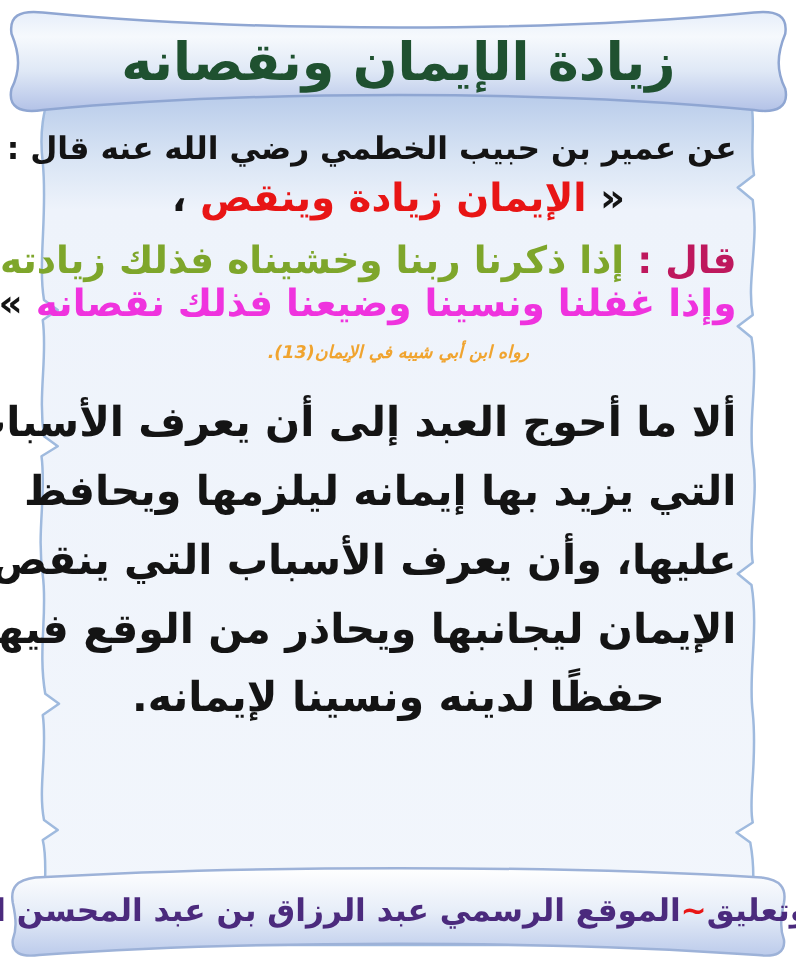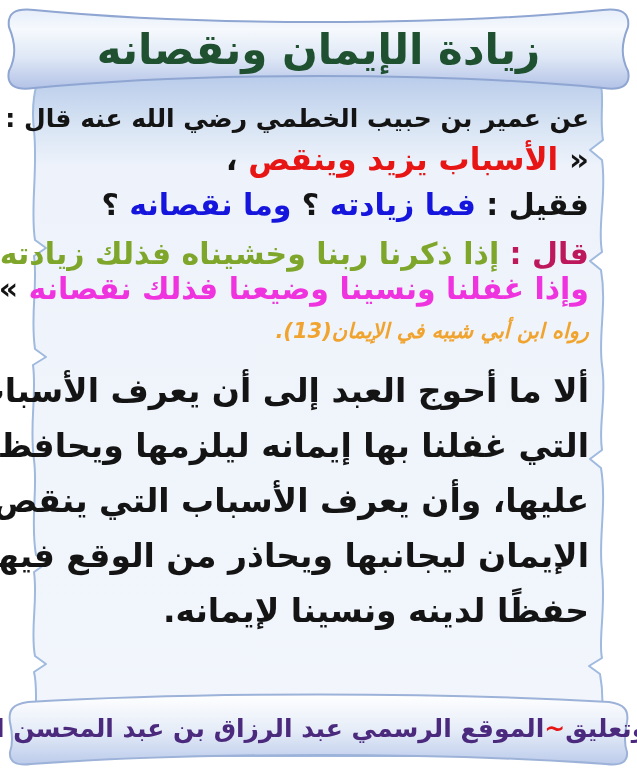--- a/index.html
+++ b/index.html
@@ -9,29 +9,29 @@
   
   .header-ribbon{position:absolute;left:0;top:0;width:637px;height:95px;}
   .header-title{
     position:absolute;left:0;top:14px;width:637px;height:70px;
     display:flex;align-items:center;justify-content:center;
     font-size:42px;font-weight:bold;letter-spacing:1px;
   }
   
   .content{
     position:absolute;right:48px;left:48px;top:92px;
-    text-align:right;direction:rtl;
+    text-align:center;direction:rtl;
   }
   .line{font-weight:bold;white-space:nowrap;}
   .line-narrator{font-size:25px;margin-top:12px;}
   .line-matn{font-size:31px;margin-top:8px;}
   .line-question{font-size:30px;margin-top:10px;}
   .line-increase{font-size:30px;margin-top:14px;}
   .line-decrease{font-size:30px;margin-top:0;}
-  .line-source{font-size:21px;margin-top:13px;}
+  .line-source{font-size:14px;margin-top:13px;}
   .source-ref{font-style:italic;}
   .commentary{margin-top:20px;font-weight:bold;font-size:33px;line-height:55px;}
   .commentary .c-line{white-space:nowrap;}
   
   .footer-ribbon{position:absolute;left:0;top:688px;width:637px;height:80px;}
   .footer-credit{
     position:absolute;left:0;top:700px;width:637px;height:56px;
     display:flex;align-items:center;justify-content:center;
     font-size:25px;font-weight:bold;direction:rtl;white-space:nowrap;
   }
@@ -102,40 +102,37 @@
       Z"></path>
   </svg>
 
   <div class="header-title" style="color: rgb(31, 81, 48);">زيادة الإيمان ونقصانه</div>
 
   <div class="content">
 
     <div class="line line-narrator" style="color: rgb(20, 20, 20);">عن عمير بن حبيب الخطمي رضي الله عنه قال :</div>
 
     <div class="line line-matn">
-      <span style="color: rgb(20, 20, 20);">« </span><span style="color: rgb(232, 21, 21);">الأسباب يزيد وينقص</span><span style="color: rgb(20, 20, 20);"> ،</span>
+      <span style="color: rgb(20, 20, 20);">« </span><span style="color: rgb(232, 21, 21);">الإيمان زيادة وينقص</span><span style="color: rgb(20, 20, 20);"> ،</span>
     </div>
 
-    <div class="line line-question">
-      <span style="color: rgb(20, 20, 20);">فقيل : </span><span style="color: rgb(21, 21, 221);">فما زيادته</span><span style="color: rgb(20, 20, 20);"> ؟ </span><span style="color: rgb(21, 21, 221);">وما نقصانه</span><span style="color: rgb(20, 20, 20);"> ؟</span>
-    </div>
 
     <div class="line line-increase">
       <span style="color: #be185d;">قال : </span><span style="color: rgb(126, 166, 43);">إذا ذكرنا ربنا وخشيناه فذلك زيادته</span>
     </div>
 
     <div class="line line-decrease">
       <span style="color: rgb(239, 51, 222);">وإذا غفلنا ونسينا وضيعنا فذلك نقصانه</span><span style="color: rgb(20, 20, 20);"> »</span>
     </div>
 
     <div class="line line-source source-ref" style="color: rgb(240, 164, 47);">رواه ابن أبي شيبه في الإيمان(13).</div>
 
     <div class="commentary" style="color: rgb(20, 20, 20);">
       <div class="c-line">ألا ما أحوج العبد إلى أن يعرف الأسباب</div>
-      <div class="c-line">التي غفلنا بها إيمانه ليلزمها ويحافظ</div>
+      <div class="c-line">التي يزيد بها إيمانه ليلزمها ويحافظ</div>
       <div class="c-line">عليها، وأن يعرف الأسباب التي ينقص بها</div>
       <div class="c-line">الإيمان ليجانبها ويحاذر من الوقع فيها،</div>
       <div class="c-line">حفظًا لدينه ونسينا لإيمانه.</div>
     </div>
   </div>
 
   <svg class="footer-ribbon" viewBox="0 0 637 80" aria-hidden="true">
     <defs>
       <linearGradient id="ftrGrad" x1="0" y1="0" x2="0" y2="1">
         <stop offset="0" stop-color="#ffffff"></stop>

